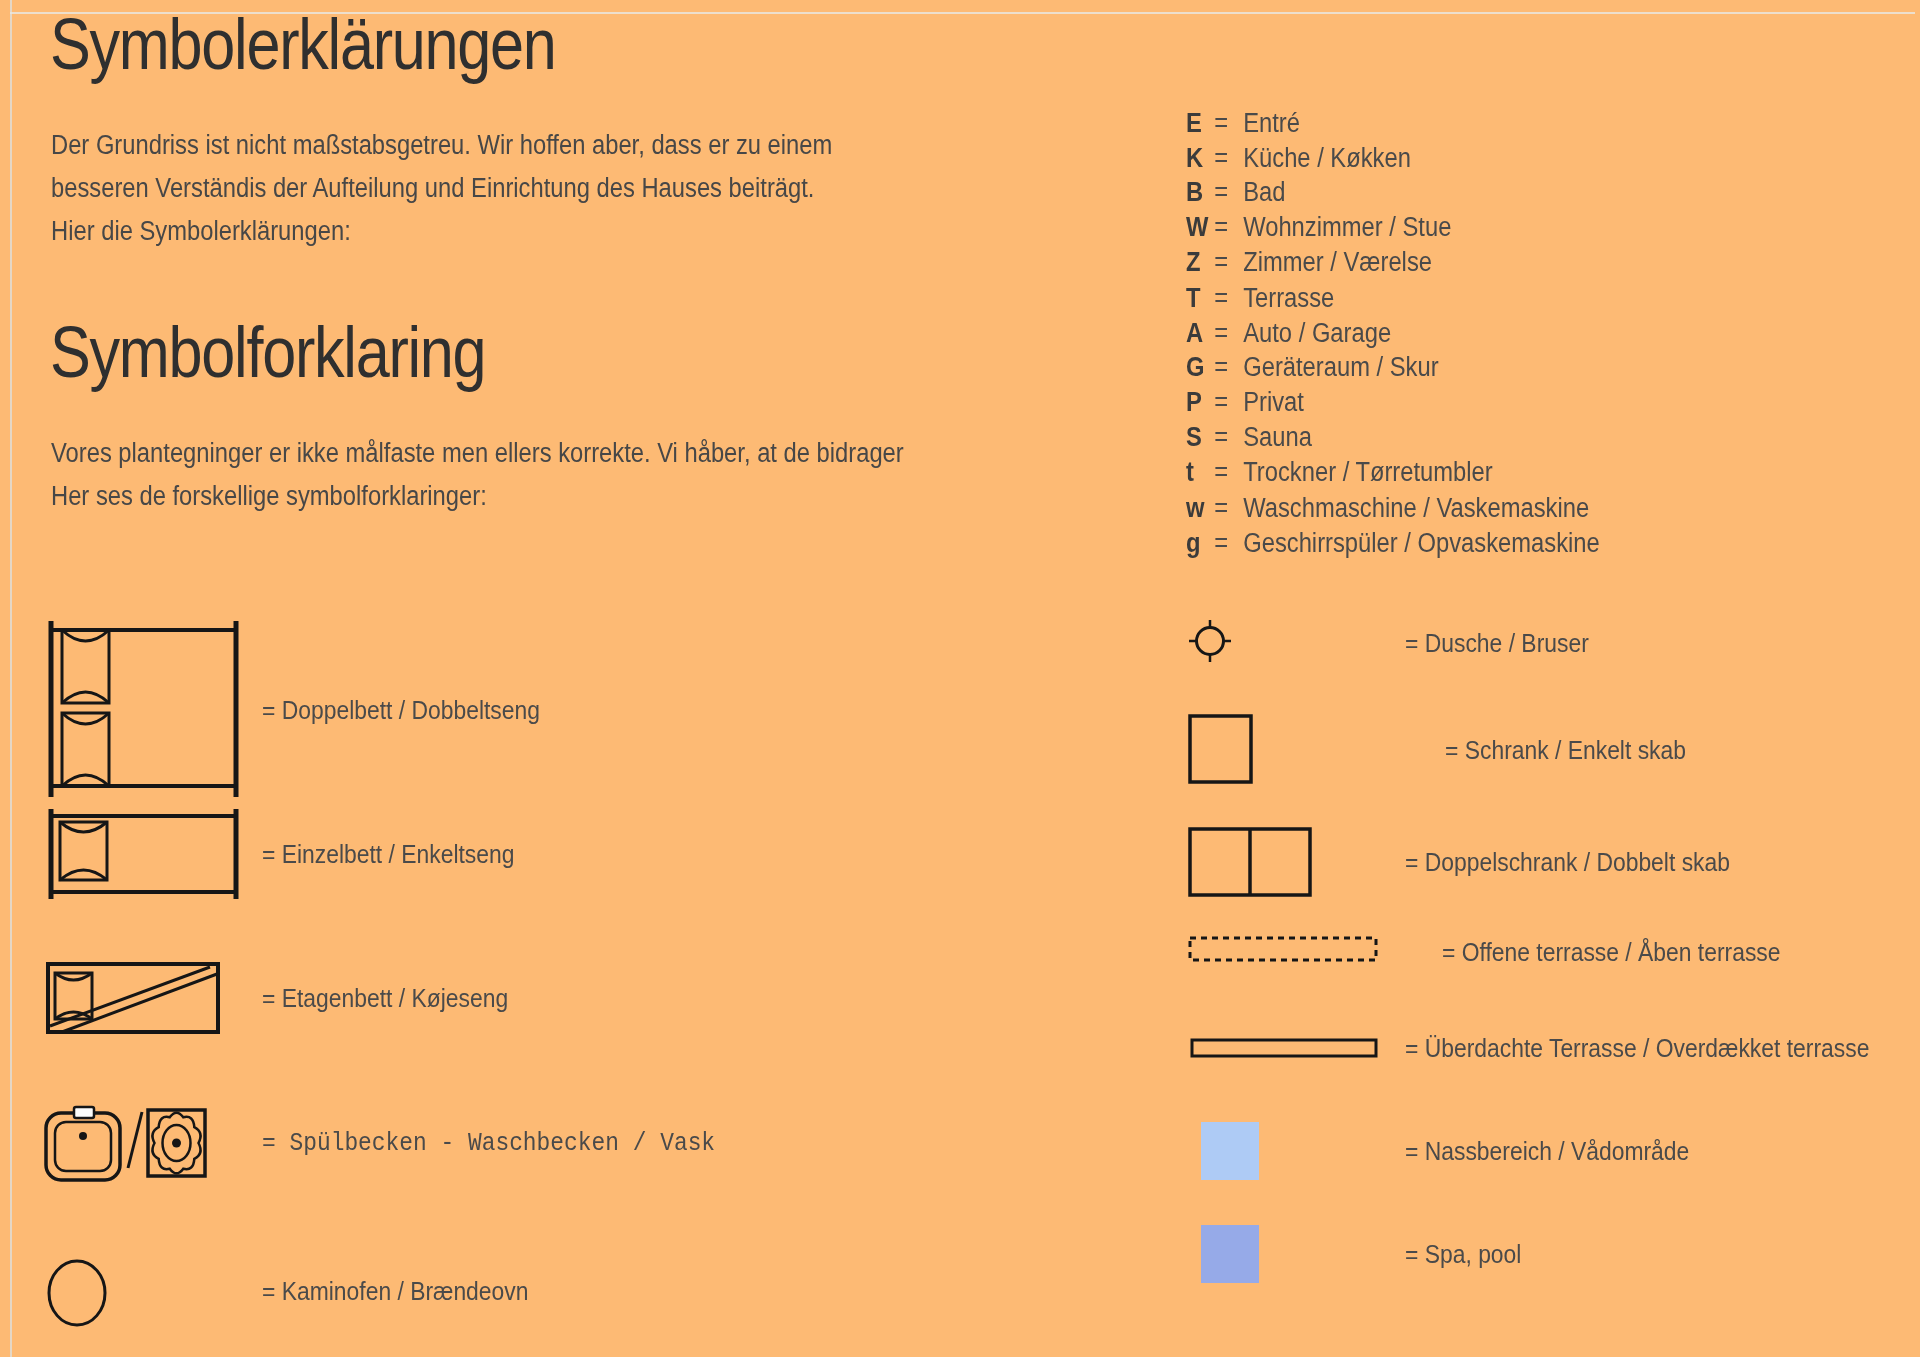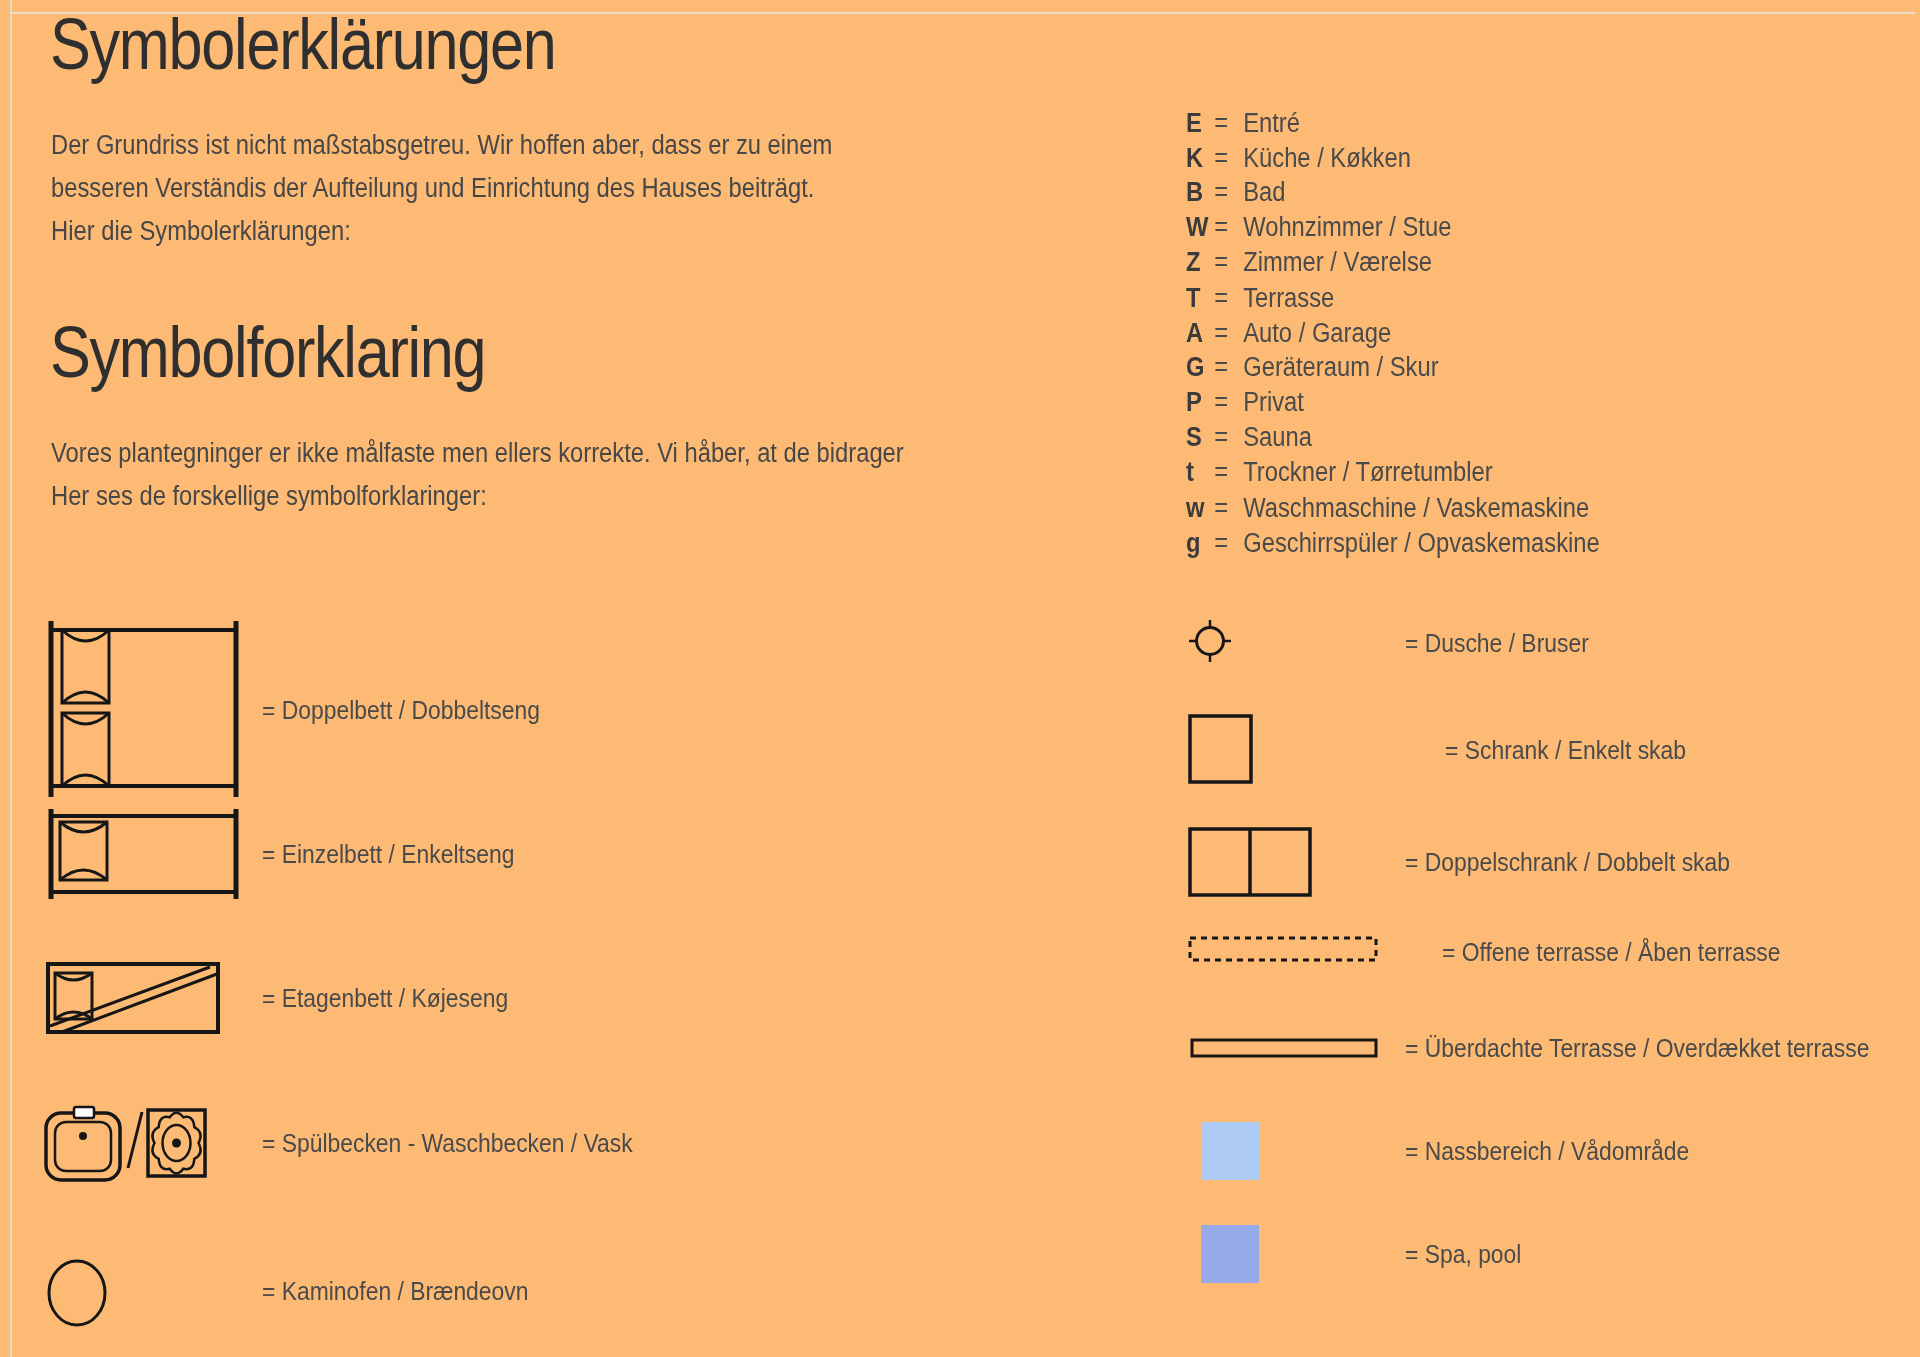--- a/index.html
+++ b/index.html
@@ -109,21 +109,21 @@
       <circle cx="39" cy="32" r="4" fill="#161616" stroke="none"></circle>
       <line x1="84" y1="64" x2="98" y2="8" stroke-width="3"></line>
       <rect x="104" y="6" width="57" height="66" stroke-width="3.5"></rect>
       <g transform="translate(132.5,39)">
         <path stroke-width="2.5" d="M22,0 Q27.6,10.8 17.8,15.9 Q17,28.3 6.8,25.7 Q0,35 -6.8,25.7 Q-17,28.3 -17.8,15.9 Q-27.6,10.8 -22,0 Q-27.6,-10.8 -17.8,-15.9 Q-17,-28.3 -6.8,-25.7 Q0,-35 6.8,-25.7 Q17,-28.3 17.8,-15.9 Q27.6,-10.8 22,0 Z"></path>
         <ellipse rx="14" ry="18" stroke-width="2.5"></ellipse>
         <circle r="4.5" fill="#161616" stroke="none"></circle>
       </g>
     </g>
   </svg>
-  <div class="abs sym-label" style="left:262px;top:1123px;"><span class="cond">= Spülbecken - Waschbecken / Vask</span></div>
+  <div class="abs sym-label" style="left:262px;top:1123px;font-family:Liberation Mono, monospace;"><span class="cond">= Spülbecken - Waschbecken / Vask</span></div>
 
   <svg class="abs" style="left:45px;top:1258px;" width="64" height="70" viewBox="0 0 64 70">
     <ellipse class="st" cx="32" cy="35" rx="28" ry="32" stroke-width="3"></ellipse>
   </svg>
   <div class="abs sym-label" style="left:262px;top:1271px;"><span class="cond">= Kaminofen / Brændeovn</span></div>
 
   <svg class="abs" style="left:1188px;top:619px;" width="44" height="44" viewBox="0 0 44 44">
     <g class="st">
       <circle cx="22" cy="22" r="13.5" stroke-width="3"></circle>
       <line x1="22" y1="1" x2="22" y2="8" stroke-width="2.5"></line>

